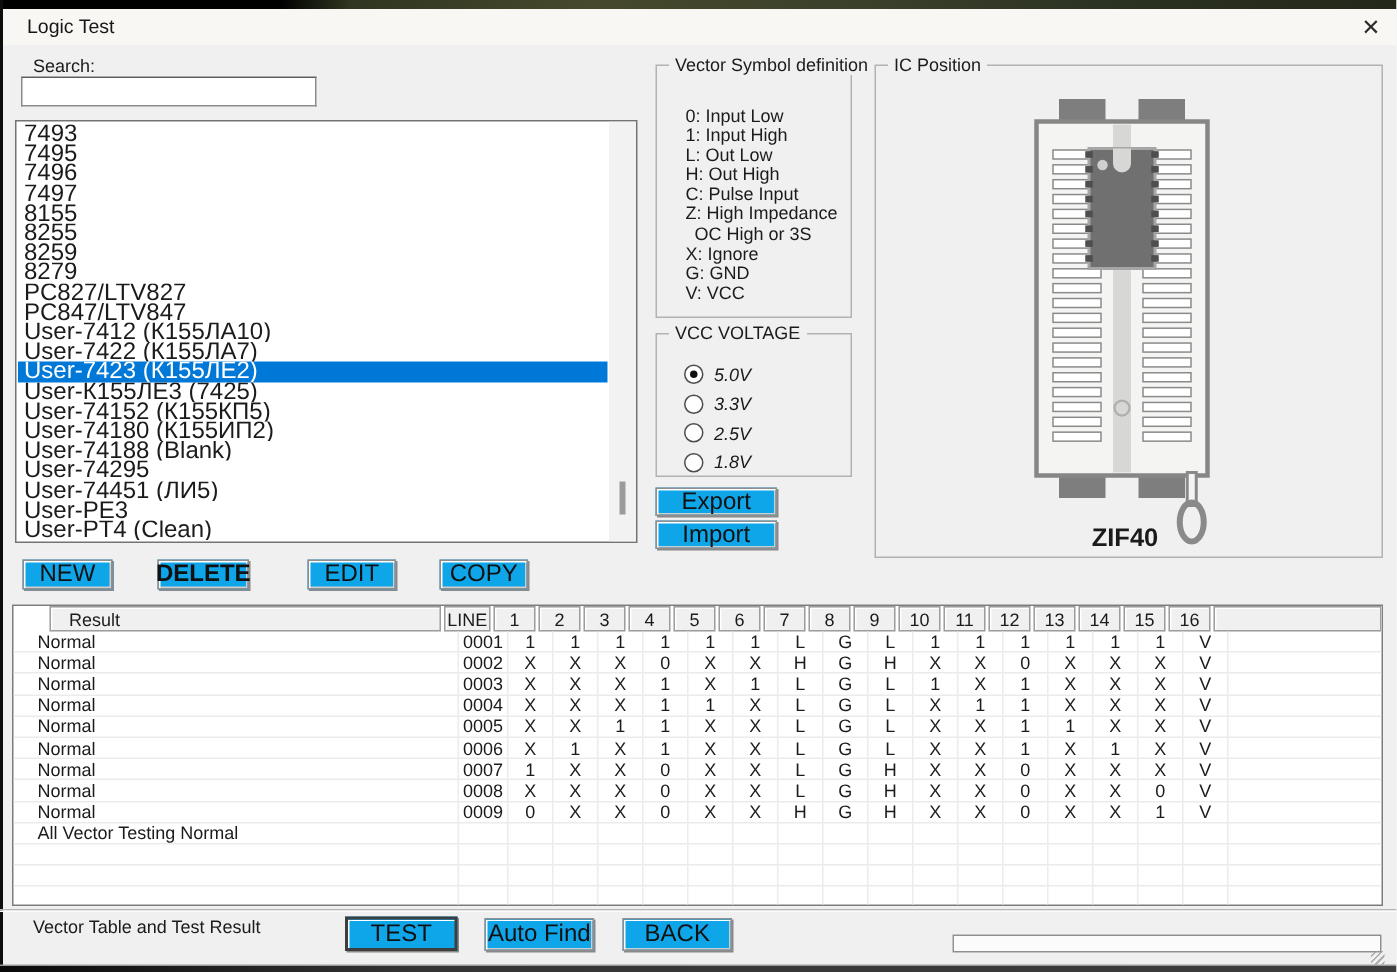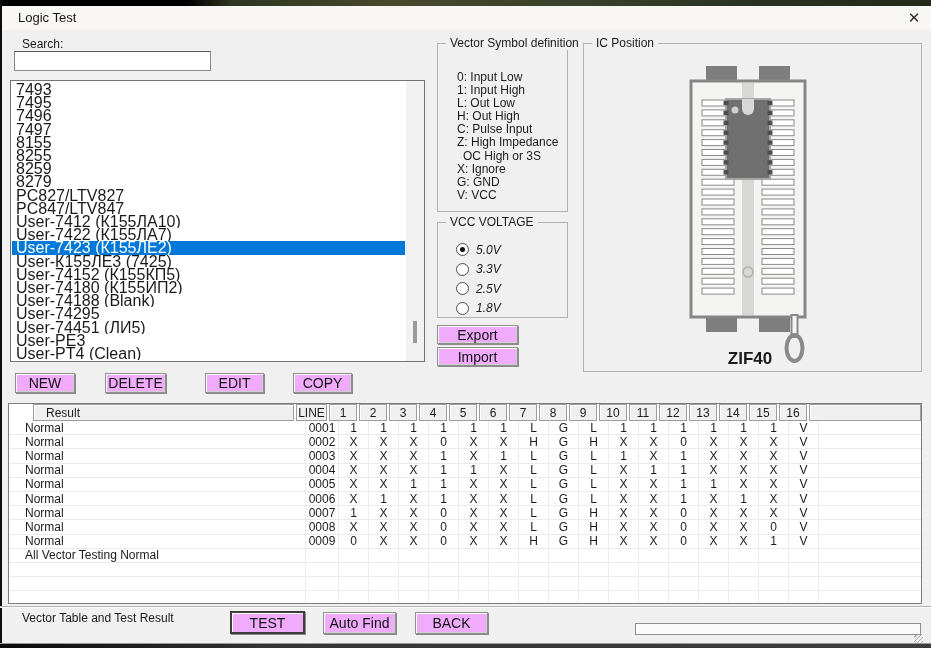--- a/index.html
+++ b/index.html
@@ -13,23 +13,23 @@
     background:linear-gradient(90deg,#000 0%,#000 20%,#2f3520 25%,#46492c 42%,#3a402a 62%,#2c3222 80%,#23281a 100%);}
   .left-edge{left:0;top:0;width:2px;height:648px;background:#0d0d0d;}
   .bottom-line{left:0;top:643px;width:931px;height:1px;background:#9a9a9a;}
   .bottom-edge{left:0;top:644px;width:931px;height:4px;background:linear-gradient(90deg,#0a0a0a,#343434 30%,#3d3d3d);}
   .titlebar{left:2px;top:6px;width:929px;height:24px;background:#f8f7f3;}
   .title{position:absolute;left:16px;top:4px;font-size:13px;color:#161616;}
   .close{position:absolute;right:7px;top:2px;width:20px;height:20px;font-size:15px;color:#2b2b2b;
          display:flex;align-items:center;justify-content:center;cursor:default;}
 
   
-  .btn{background:#f0abfc;border:1px solid #8f8f8f;
+  .btn{background:#0ea5e9;border:1px solid #8f8f8f;
        box-shadow:inset 1px 1px 0 #ffffff,inset -1px -1px 0 #cfcfcf,1px 1px 0 rgba(70,70,70,.6);
-       font-size:14px;color:#111;display:flex;align-items:center;justify-content:center;}
+       font-size:16px;color:#111;display:flex;align-items:center;justify-content:center;}
   .btn.default{border:2px solid #3e3e3e;box-shadow:inset 1px 1px 0 #ffffff,1px 1px 0 rgba(70,70,70,.6);}
 
   
   .search-label{left:22px;top:37px;font-size:12px;}
   .search-input{left:14px;top:51px;width:197px;height:20px;background:#fff;
     border:1px solid #8a8a8a;border-top-color:#5c5c5c;font-size:12px;padding:1px 4px;outline:none;}
 
   
   .listbox{left:10px;top:80px;width:415px;height:282px;background:#fff;border:1px solid #737373;overflow:hidden;}
   .lb-items{position:absolute;left:1px;top:2px;right:19px;}
@@ -54,21 +54,21 @@
   .btn-export{left:437px;top:325px;width:81px;height:19px;}
   .btn-import{left:437px;top:347px;width:81px;height:19px;}
 
   
   .g-ic{left:583px;top:43px;width:339px;height:329px;}
   .socket{position:absolute;left:680px;top:60px;width:140px;height:310px;}
   .zif-label{left:680px;top:349px;width:140px;text-align:center;font-size:17px;font-weight:bold;}
 
   
   .btn-new{left:15px;top:373px;width:60px;height:20px;}
-  .btn-delete{left:105px;top:373px;width:61px;height:20px;}
+  .btn-delete{left:105px;top:373px;width:61px;height:20px;font-weight:bold;}
   .btn-edit{left:205px;top:373px;width:59px;height:20px;}
   .btn-copy{left:293px;top:373px;width:59px;height:20px;}
 
   
   .vtable{left:8px;top:403px;width:914px;height:201px;background:#fff;border:1px solid #7d7d7d;overflow:hidden;font-size:12px;}
   .vt-head{display:flex;height:17px;background:#fff;margin-left:24px;}
   .th{background:#f0f0f0;border:1px solid #9d9d9d;box-shadow:inset 1px 1px 0 #fff;
       display:flex;align-items:center;justify-content:center;box-sizing:border-box;margin-right:2px;height:17px;}
   .th.c-result{width:261px;justify-content:flex-start;padding-left:12px;}
   .th.c-line{width:31px;}

